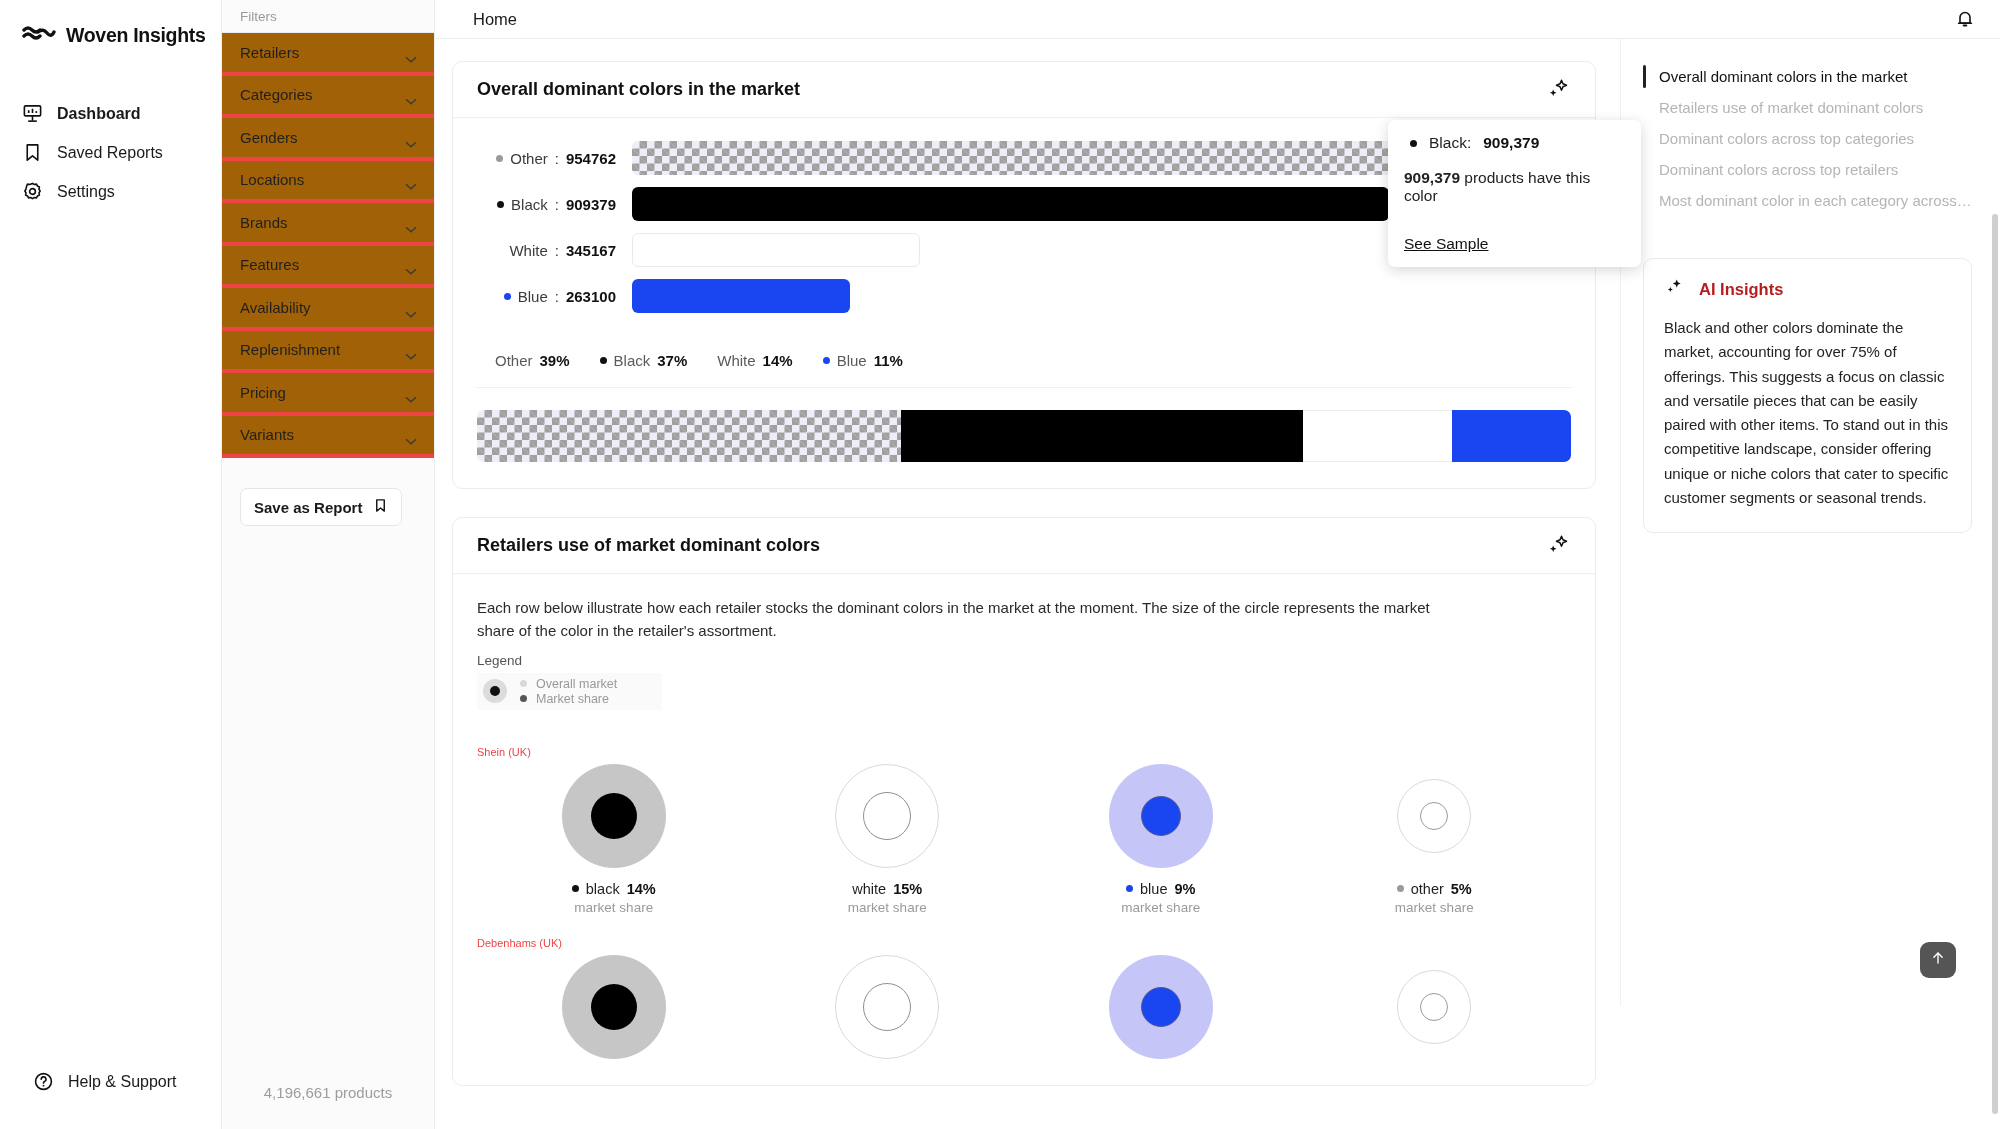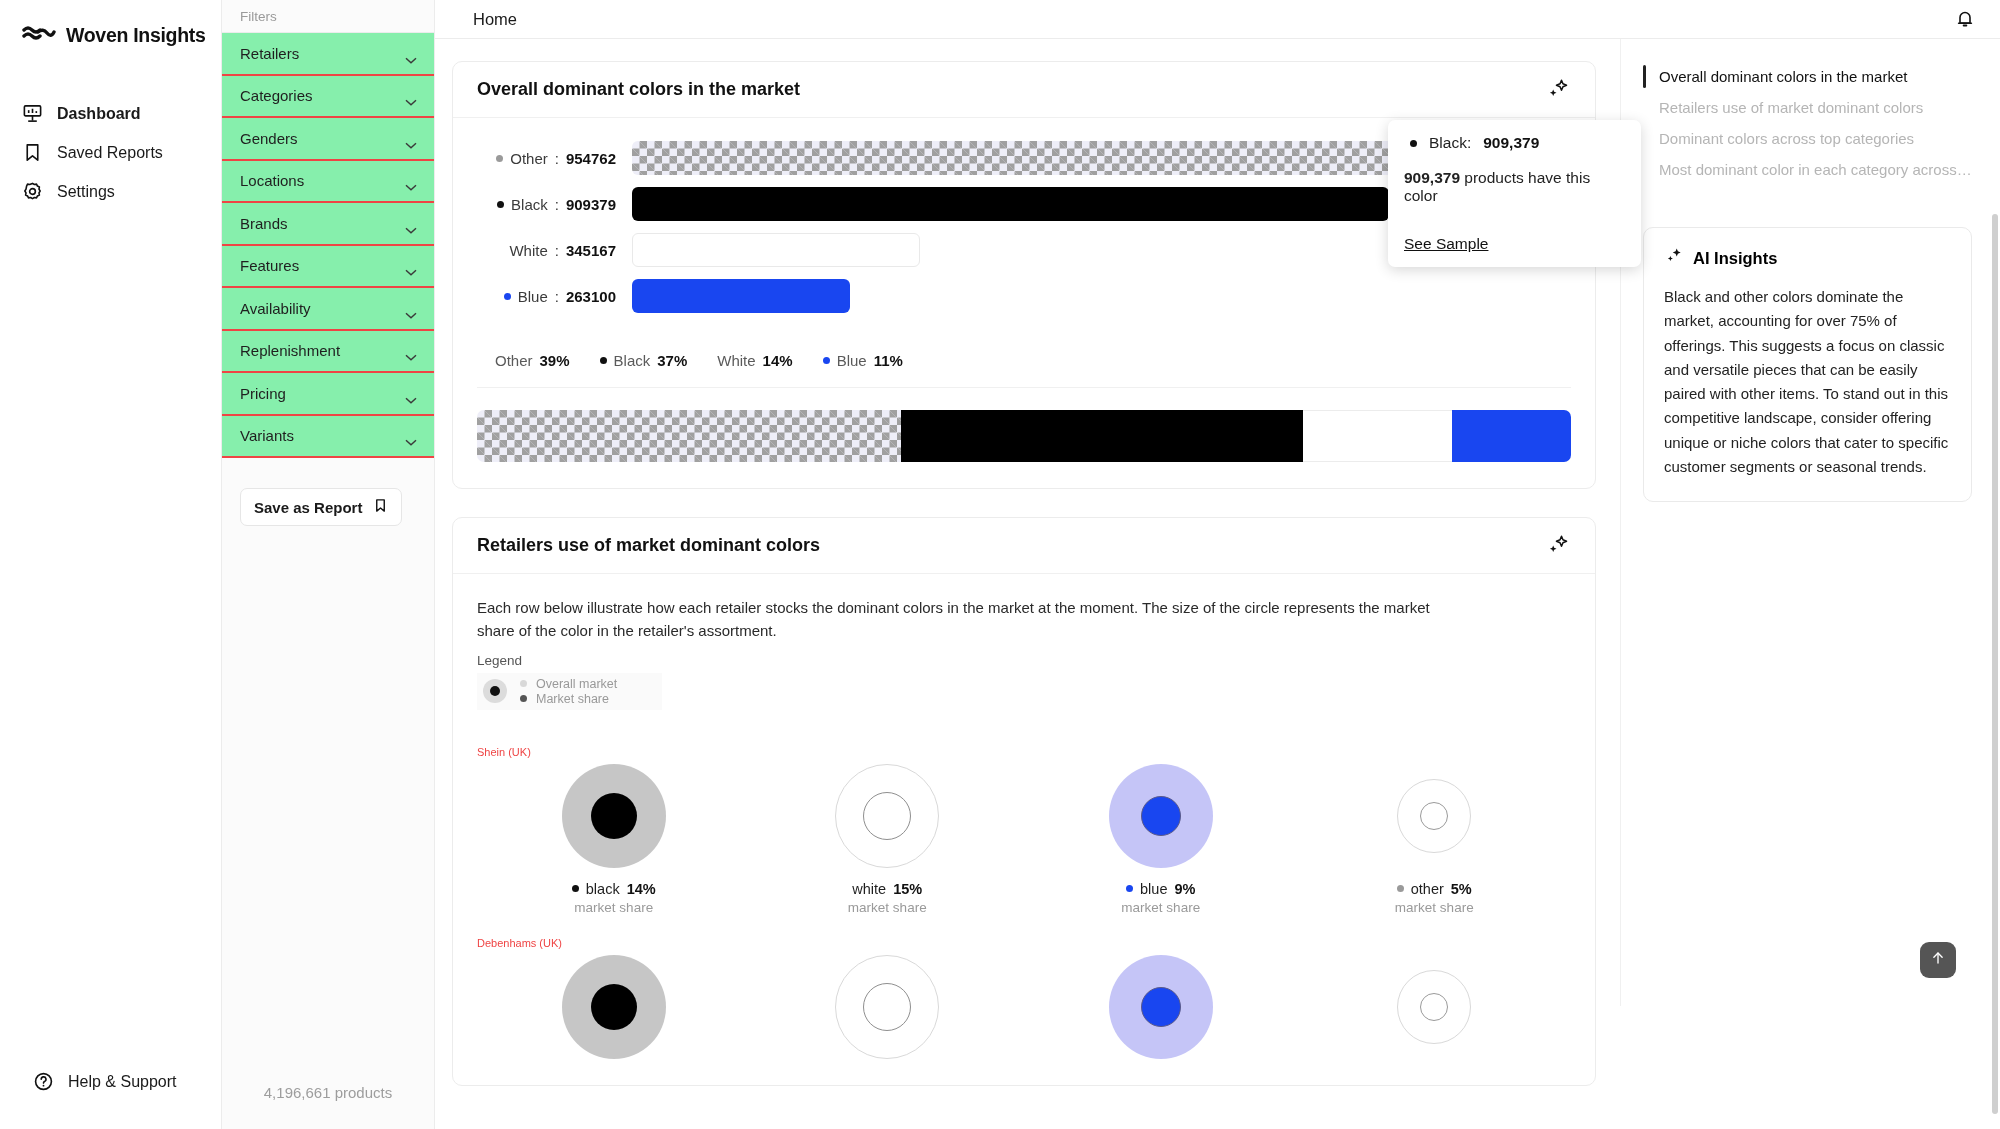--- a/index.html
+++ b/index.html
@@ -34,22 +34,22 @@
   
   .filters {
     width: 213px; flex: 0 0 213px; height: 1129px;
     background: #fbfbfb; border-right: 1px solid #ececec;
     display: flex; flex-direction: column; position: relative;
   }
   .filters-head { height: 33px; display: flex; align-items: center; padding-left: 18px;
     font-size: 13.5px; color: #9a9a9a; border-bottom: 1px solid #ececec; }
   .filter-row {
     height: 42.5px; display: flex; align-items: center; justify-content: space-between;
-    padding: 0 17px 0 18px; border-bottom: 2px solid #ef4444;
-    font-size: 15px; color: #1f1f1f; cursor: pointer; background: #86efac;
+    padding: 0 17px 0 18px; border-bottom: 4px solid #ef4444;
+    font-size: 15px; color: #1f1f1f; cursor: pointer; background: #a16207;
   }
   .chev { width: 12px; height: 7px; flex: 0 0 12px; }
   .save-report-wrap { padding: 30px 18px 0 18px; font-weight: bold; }
   .save-report {
     width: 162px; height: 38px; background: #fff; border: 1px solid #e6e6e6;
     border-radius: 7px; display: flex; align-items: center; justify-content: space-between;
     padding: 0 13px; font-size: 15px; color: #1a1a1a; cursor: pointer;
   }
   .filters-foot { margin-top: auto; padding: 0 0 28px 0; text-align: center;
     font-size: 15px; color: #9d9d9d; }
@@ -157,22 +157,22 @@
   .toc { display: flex; flex-direction: column; }
   .toc-item { font-size: 15px; padding: 7px 0 7px 16px; color: #b5b5b5; cursor: pointer;
     position: relative; white-space: nowrap; overflow: hidden; text-overflow: ellipsis; }
   .toc-item.active { color: #111; }
   .toc-item.active::before { content: ""; position: absolute; left: 0; top: 4px; bottom: 4px;
     width: 3px; background: #222; border-radius: 2px; }
   .insights {
     margin-top: 42px; border: 1px solid #eaeaea; border-radius: 10px;
     padding: 18px 20px 22px 20px; background: #fff;
   }
-  .ins-head { display: flex; align-items: center; gap: 9px; font-size: 16.5px;
-    font-weight: bold; color: #000000; }
+  .ins-head { display: flex; align-items: center; gap: 15px; font-size: 16.5px;
+    font-weight: bold; color: #b91c1c; }
   .ins-body { font-size: 15px; line-height: 1.62; color: #232323; margin-top: 15px; }
 
   
   .pagescroll { position: absolute; right: 2px; top: 175px; width: 6px; height: 900px;
     background: #cfcfcf; border-radius: 3px; }
   .fab {
     position: absolute; right: 44px; bottom: 28px; width: 36px; height: 36px;
     background: #555; border-radius: 9px; display: flex; align-items: center;
     justify-content: center; cursor: pointer;
   }
@@ -538,20 +538,21 @@
 
           </div>
         </section>
       </main>
 
       <aside class="rightrail">
         <nav class="toc">
           <div class="toc-item active">Overall dominant colors in the market</div>
           <div class="toc-item">Retailers use of market dominant colors</div>
           <div class="toc-item">Dominant colors across top categories</div>
+          <div class="toc-item">Dominant colors across top retailers</div>
           <div class="toc-item">Most dominant color in each category across top ret...</div>
         </nav>
 
         <div class="insights">
           <div class="ins-head">
             <span>
               <svg viewBox="0 0 22 22" width="20" height="20">
                 <path d="M14 2.8l1.25 3.1 3.1 1.25-3.1 1.25L14 11.5l-1.25-3.1-3.1-1.25 3.1-1.25z" fill="#111"></path>
                 <path d="M7 11l.8 2 2 .8-2 .8-.8 2-.8-2-2-.8 2-.8z" fill="#111"></path>
               </svg>

